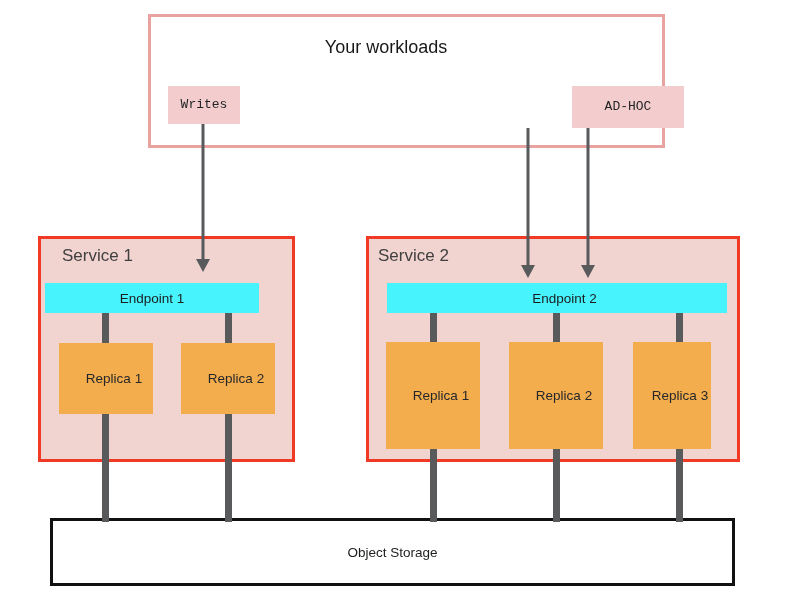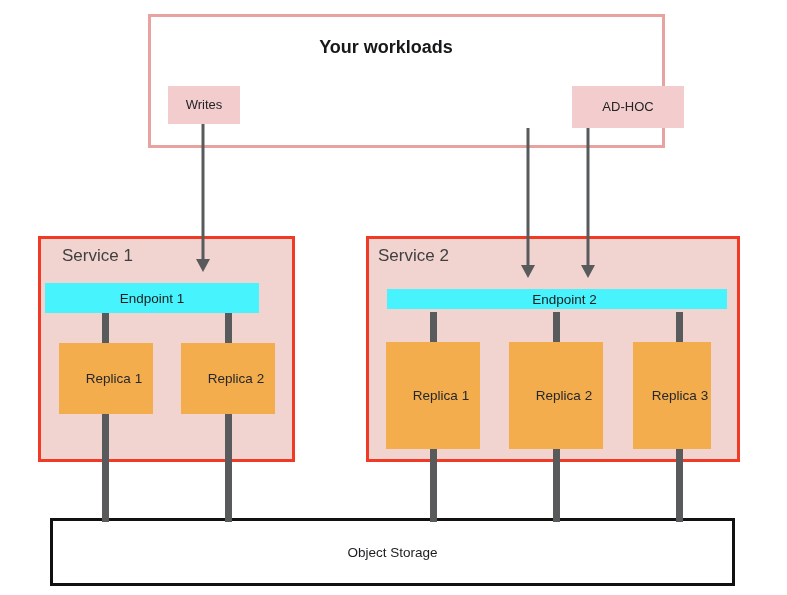--- a/index.html
+++ b/index.html
@@ -35,20 +35,21 @@
     background: var(--workload-item-fill, #f3cdcd);
     display: flex;
     align-items: center;
     justify-content: center;
     text-align: center;
     font-size: 13px;
     line-height: 1.3;
     color: #222426;
     z-index: 2;
     padding: 2px 20px;
+    font-family: Liberation Mono, monospace;
   }
 
   
   .arrow { z-index: 4; }
   .arrow .stem {
     position: absolute;
     left: 50%;
     transform: translateX(-50%);
     top: 0;
     width: 3px;
@@ -116,21 +117,21 @@
     color: #1b1d1f;
     z-index: 1;
   }
 </style>
 </head>
 <body>
 
 <div class="canvas">
 
   <div class="abs workloads-box" style="left:148px; top:14px; width:517px; height:134px;"></div>
-  <div class="abs workloads-title" style="left:168px; top:34px; width:436px; height:26px;font-weight:bold;">Your workloads</div>
+  <div class="abs workloads-title" style="left:168px; top:34px; width:436px; height:26px;">Your workloads</div>
 
   <div class="abs wl-item" style="left:168px; top:86px; width:72px; height:38px;">Writes</div>
   <div class="abs wl-item" style="left:572px; top:86px; width:112px; height:42px;">AD-HOC</div>
 
   <div class="abs arrow" style="left:196px; top:124px; width:14px; height:148px;">
     <div class="stem" style="height:136px;"></div>
     <div class="head"></div>
   </div>
   <div class="abs arrow" style="left:521px; top:128px; width:14px; height:150px;">
     <div class="stem" style="height:138px;"></div>
@@ -142,21 +143,21 @@
   </div>
 
   <div class="abs service-box" style="left:38px; top:236px; width:257px; height:226px;"></div>
   <div class="abs service-title" style="left:62px; top:245px; width:120px; height:22px;">Service 1</div>
   <div class="abs endpoint-bar" style="left:45px; top:283px; width:214px; height:30px;">Endpoint 1</div>
   <div class="abs replica-box" style="left:59px; top:343px; width:94px; height:71px;">Replica 1</div>
   <div class="abs replica-box" style="left:181px; top:343px; width:94px; height:71px;">Replica 2</div>
 
   <div class="abs service-box" style="left:366px; top:236px; width:374px; height:226px;"></div>
   <div class="abs service-title" style="left:378px; top:245px; width:120px; height:22px;">Service 2</div>
-  <div class="abs endpoint-bar" style="left:387px; top:289px; width:340px; height:20px;padding-left:15px;">Endpoint 2</div>
+  <div class="abs endpoint-bar" style="left:387px; top:283px; width:340px; height:30px;padding-left:15px;">Endpoint 2</div>
   <div class="abs replica-box" style="left:386px; top:342px; width:94px; height:107px;">Replica 1</div>
   <div class="abs replica-box" style="left:509px; top:342px; width:94px; height:107px;">Replica 2</div>
   <div class="abs replica-box" style="left:633px; top:342px; width:78px; height:107px;">Replica 3</div>
 
   <div class="abs connector" style="left:102px; top:312px; height:32px;"></div>
   <div class="abs connector" style="left:225px; top:312px; height:32px;"></div>
 
   <div class="abs connector" style="left:102px; top:413px; height:109px;"></div>
   <div class="abs connector" style="left:225px; top:413px; height:109px;"></div>
 

